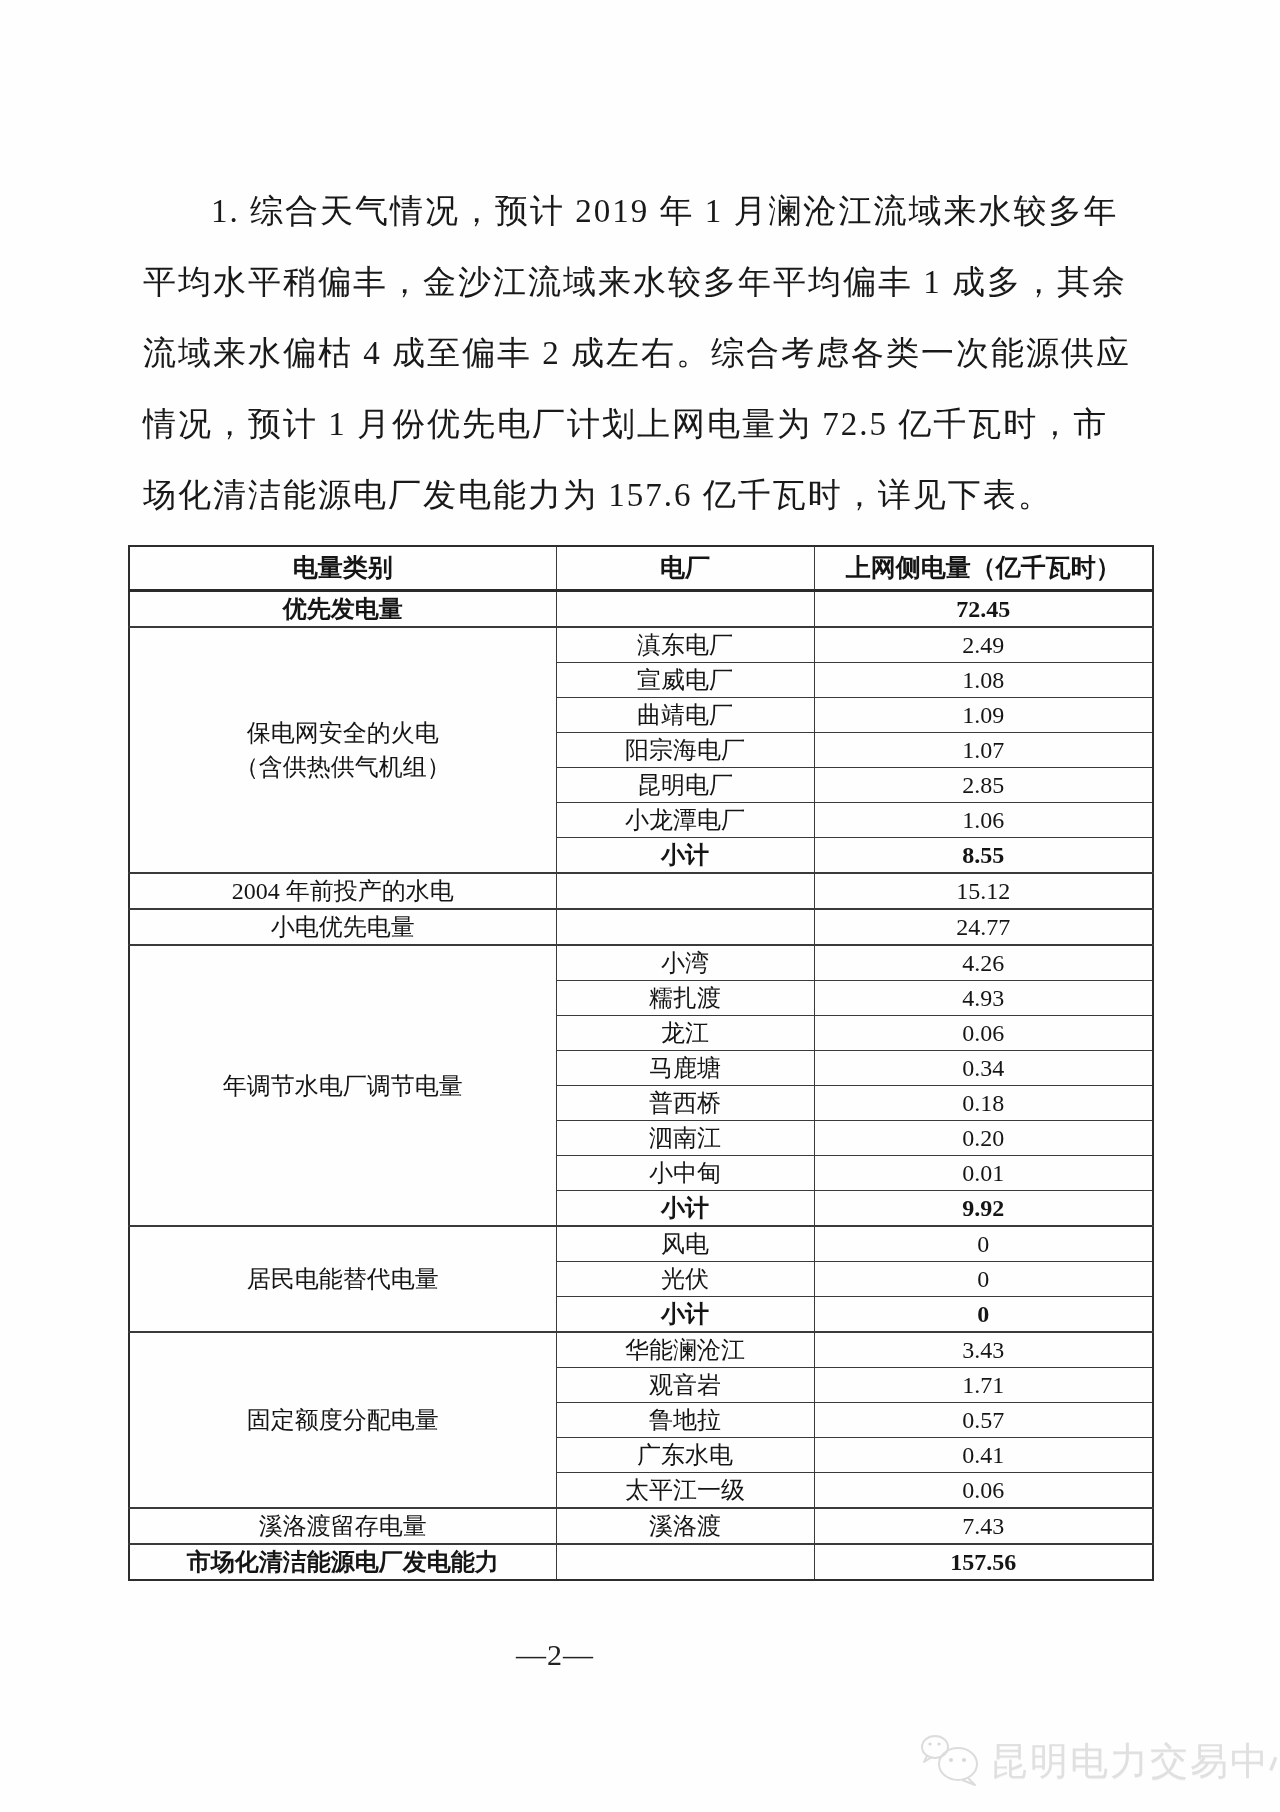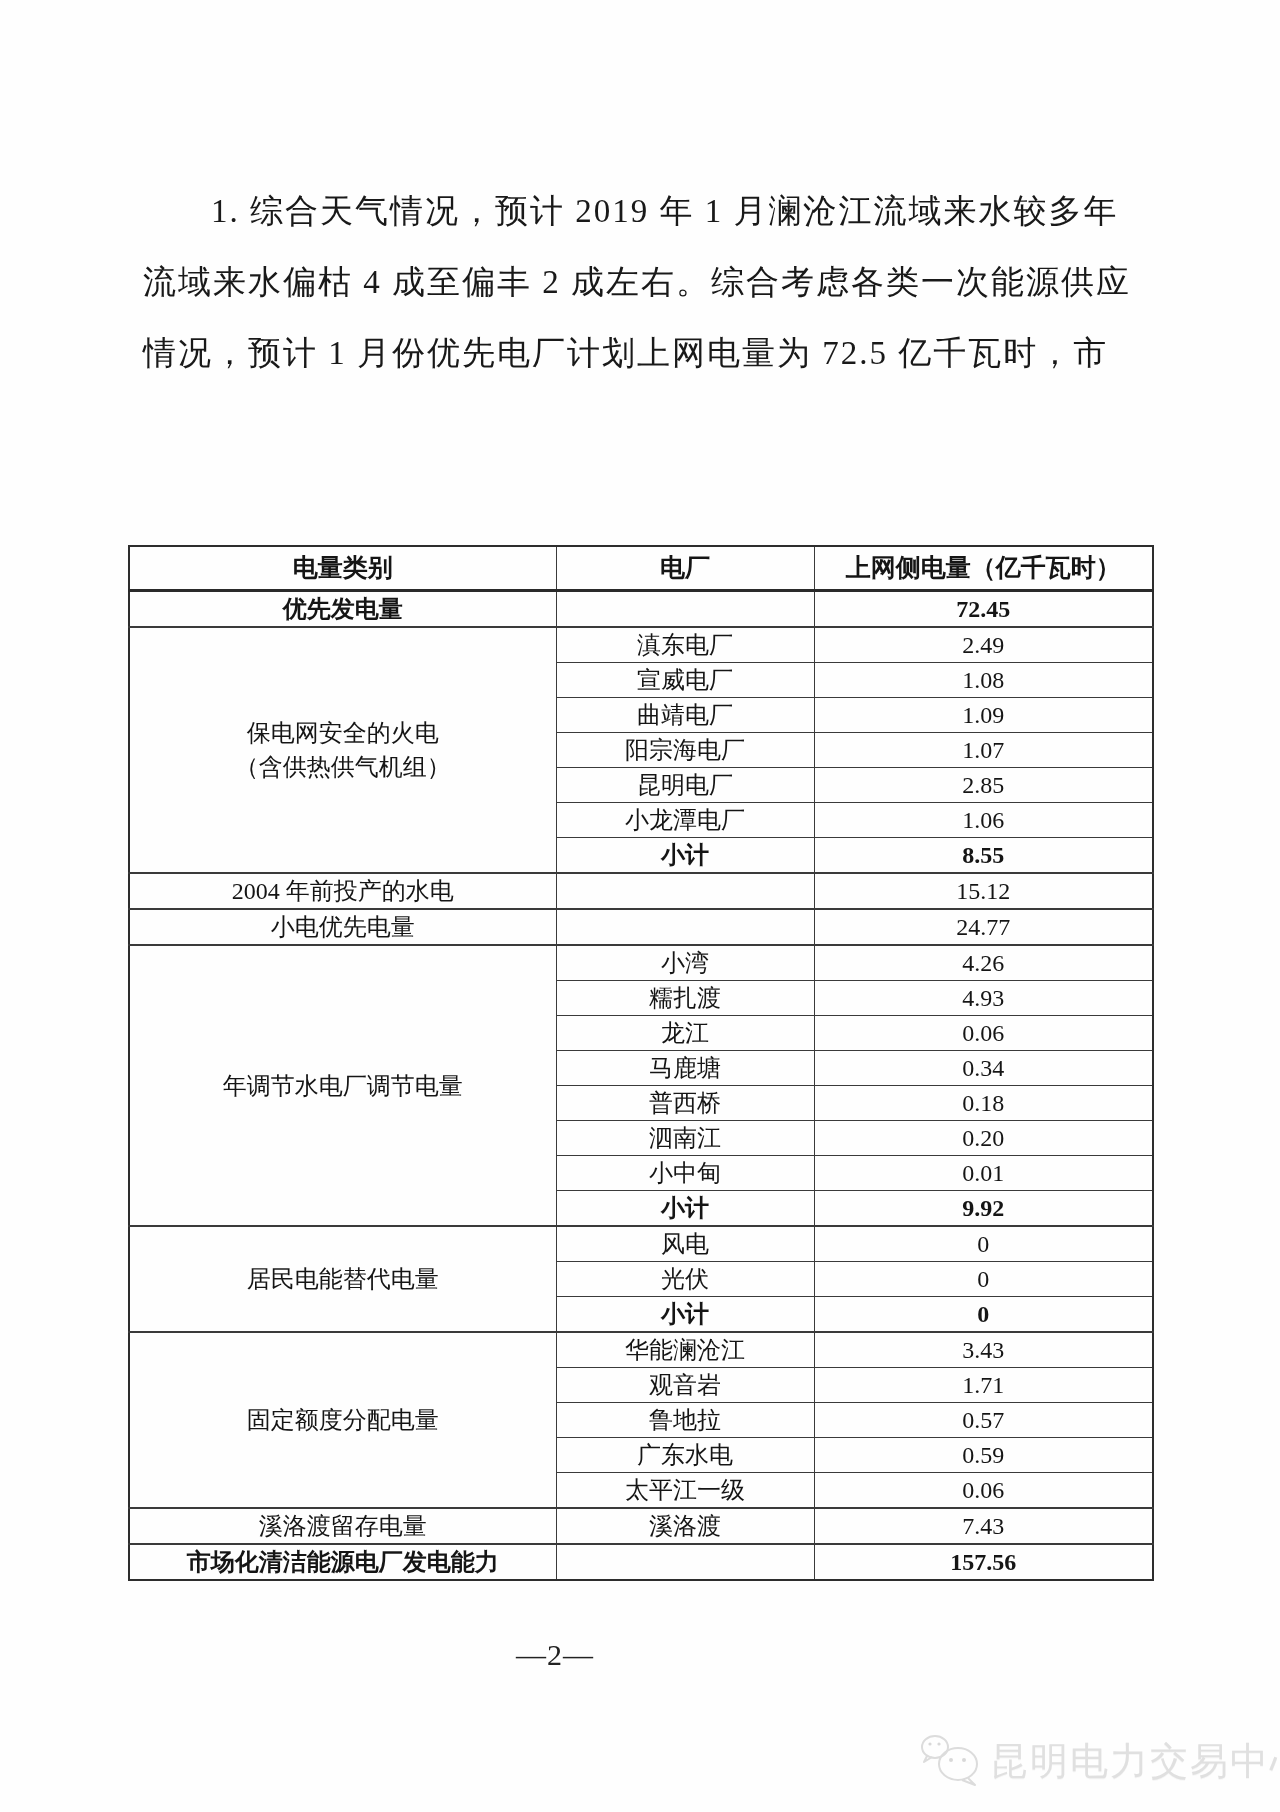--- a/index.html
+++ b/index.html
@@ -44,22 +44,24 @@
   }
   .wm-icon { flex:0 0 auto; }
 </style>
 </head>
 <body>
 
 <div class="page">
 
   <div class="para">
     <div class="pline indent">1. 综合天气情况，预计 2019 年 1 月澜沧江流域来水较多年</div>
+    <div class="pline">平均水平稍偏丰，金沙江流域来水较多年平均偏丰 1 成多，其余</div>
     <div class="pline">流域来水偏枯 4 成至偏丰 2 成左右。综合考虑各类一次能源供应</div>
     <div class="pline">情况，预计 1 月份优先电厂计划上网电量为 72.5 亿千瓦时，市</div>
+    <div class="pline">场化清洁能源电厂发电能力为 157.6 亿千瓦时，详见下表。</div>
   </div>
 
   <table class="power-table">
     <colgroup>
         <col style="width:427px">
         <col style="width:258px">
         <col style="width:339px">
       </colgroup>
     <thead>
       <tr>
@@ -170,21 +172,21 @@
       <tr>
           <td>观音岩</td>
           <td>1.71</td>
         </tr>
       <tr>
           <td>鲁地拉</td>
           <td>0.57</td>
         </tr>
       <tr>
           <td>广东水电</td>
-          <td>0.59</td>
+          <td>0.41</td>
         </tr>
       <tr>
           <td>太平江一级</td>
           <td>0.06</td>
         </tr>
       <tr class="group">
         <td>溪洛渡留存电量</td>
         <td>溪洛渡</td>
         <td>7.43</td>
       </tr>

